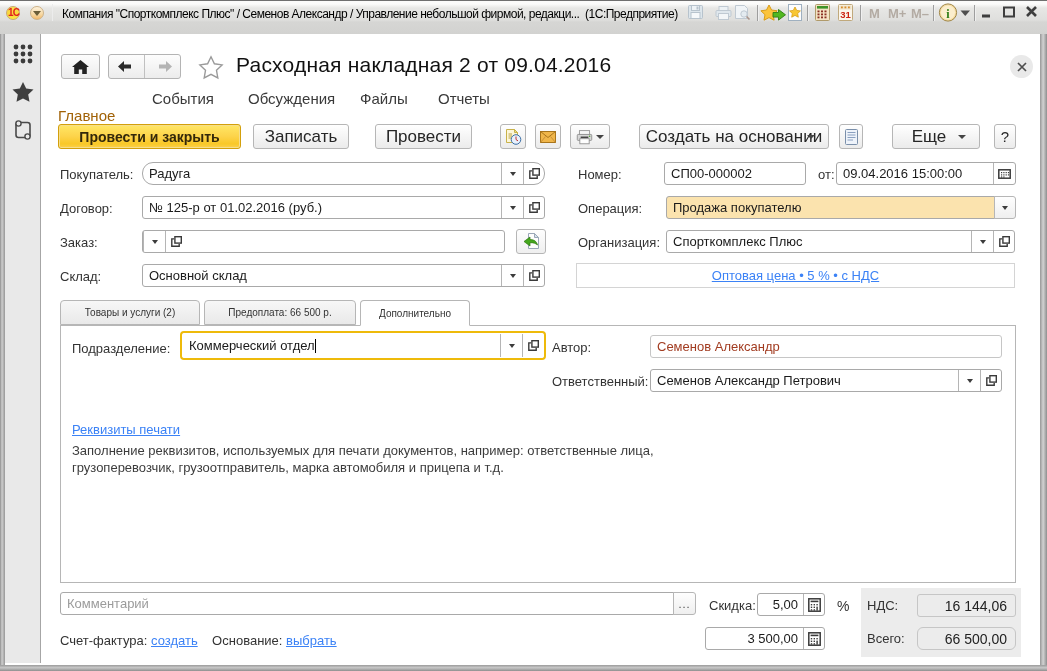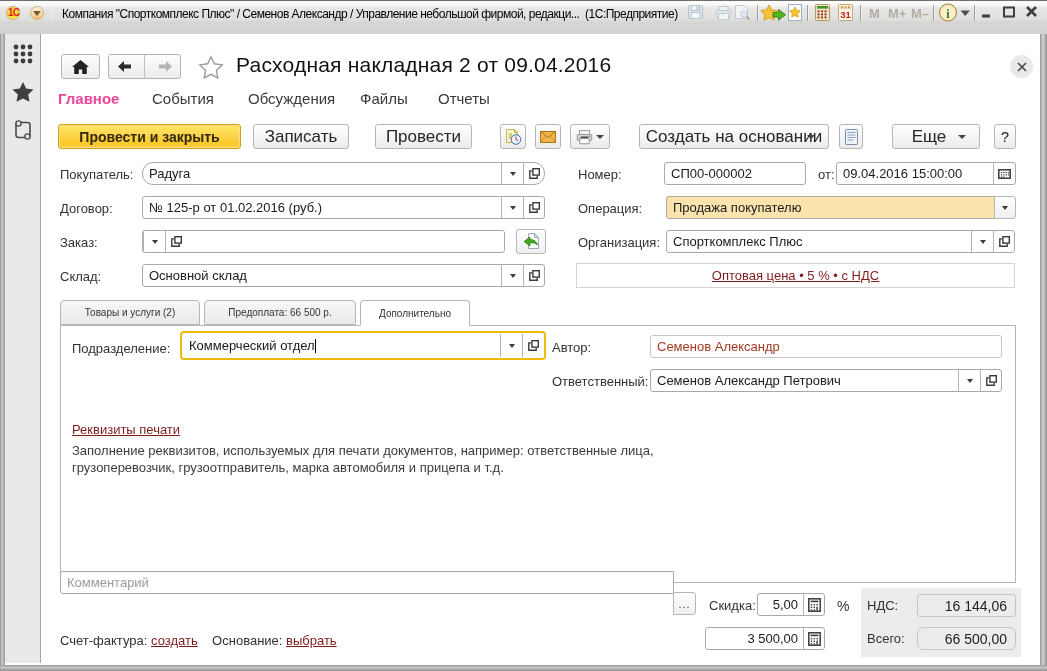--- a/index.html
+++ b/index.html
@@ -21,40 +21,40 @@
 #content { left:42px; top:34px; width:998px; height:629px; background:#fff; }
 
 .navbtn { background:linear-gradient(#fdfdfd,#ececec); border:1px solid #b4b4b4; border-radius:3px; }
 #homebtn { left:61px; top:54px; width:39px; height:25px; }
 #navarrows { left:108px; top:54px; width:73px; height:25px; }
 #navdiv { left:144px; top:55px; width:1px; height:23px; background:#c0c0c0; }
 #closex { left:1010px; top:55px; width:23px; height:23px; border-radius:50%; background:#e9e9e9; display:flex; align-items:center; justify-content:center; }
 #doctitle { left:236px; top:53px; font-size:21px; letter-spacing:0.2px; color:#111; }
 
 .sect { top:90px; font-size:15px; color:#3a3a3a; }
-.sect.act { color:#ec4899; font-weight:bold; }
+.sect.act { color:#a16207; font-weight:normal;margin-top:17px; }
 
 .btn { top:124px; height:25px; background:linear-gradient(#ffffff,#ebebeb); border:1px solid #b6b6b6; border-radius:3px; font-size:17px; color:#262626; display:flex; align-items:center; justify-content:center; }
 #btnmain { left:58px; top:124px; width:183px; height:25px; border:1px solid #d3a00c; border-radius:3px;
   background:linear-gradient(#ffe766,#fdd34a 50%,#f9c827 82%,#fbd14e); font-weight:bold; font-size:14px; color:#33280a;
   display:flex; align-items:center; justify-content:center; box-shadow:0 0 0 1px #f6de8c inset; }
 .arrow-d { width:0; height:0; border-left:4px solid transparent; border-right:4px solid transparent; border-top:4px solid #444; display:inline-block; }
 
 .lbl { font-size:13px; color:#333; white-space:nowrap; }
 .fld { background:#fff; border:1px solid #a9a9a9; border-radius:3px; font-size:13px; color:#1a1a1a; display:flex; align-items:center; padding-left:6px; white-space:nowrap; overflow:hidden; height:23px; }
 .combo { position:absolute; background:#fff; border:1px solid #a9a9a9; border-radius:3px; display:flex; align-items:stretch; height:23px; font-size:13px; color:#1a1a1a; }
 .ct { flex:1; display:flex; align-items:center; padding-left:6px; overflow:hidden; white-space:nowrap; }
 .cc { border-left:1px solid #b5b5b5; display:flex; align-items:center; justify-content:center; }
 .cc .arrow-d { border-left-width:3.5px; border-right-width:3.5px; border-top-color:#3c3c3c; }
 .openbtn { background:linear-gradient(#fefefe,#efefef); border:1px solid #b6b6b6; border-radius:3px; display:flex; align-items:center; justify-content:center; position:absolute; }
 
 .tab { top:300px; height:25px; border:1px solid #b6b6b6; border-radius:4px 4px 0 0; background:linear-gradient(#f7f7f7,#e9e9e9); font-size:10px; color:#333; display:flex; align-items:center; justify-content:center; }
 .tab.act { background:#fff; border-bottom:1px solid #fff; height:26px; z-index:3; }
 #tabpanel { left:60px; top:325px; width:956px; height:258px; border:1px solid #b6b6b6; background:#fff; }
-.link { color:#7f1d1d; text-decoration:underline; }
+.link { color:#3b82f6; text-decoration:underline; }
 
 #ndspanel { left:861px; top:588px; width:160px; height:69px; background:#ececec; }
 .ndsbox { left:917px; width:99px; height:23px; background:#ececec; border:1px solid #c6c6c6; border-radius:3px; font-size:14px; color:#222; display:flex; align-items:center; justify-content:flex-end; padding-right:8px; position:absolute; }
 </style>
 </head>
 <body>
 <div class="abs" id="titlebar"></div>
 
 <div class="abs" style="left:6px;top:6px;width:14px;height:14px;border-radius:50%;background:linear-gradient(#fbe14e,#f9d83a 55%,#fae943);border:1px solid #c9a96e;"></div>
 <div class="abs" style="left:6px;top:7px;width:15px;height:12px;font-size:10px;font-weight:bold;color:#e02020;text-align:center;line-height:12px;letter-spacing:-1px;">1С</div>
@@ -388,21 +388,21 @@
       <svg width="11" height="11" viewBox="0 0 11 11">
         <rect x="3.9" y="0.7" width="6.4" height="6.4" fill="none" stroke="#3a3a3a" stroke-width="1.4"></rect>
         <path d="M3 2.9 H0.8 V10.3 H8.2 V8.1" fill="none" stroke="#3a3a3a" stroke-width="1.4"></path>
       </svg>
     </span>
   </div>
 
 <div class="abs link" style="left:72px;top:422px;font-size:13px;">Реквизиты печати</div>
 <div class="abs" style="left:72px;top:442px;font-size:13px;color:#3c3c3c;line-height:17px;">Заполнение реквизитов, используемых для печати документов, например: ответственные лица,<br>грузоперевозчик, грузоотправитель, марка автомобиля и прицепа и т.д.</div>
 
-<div class="abs fld" style="left:60px;top:571px;width:614px;color:#9b9b9b;border-radius:3px 0 0 3px;">Комментарий</div>
+<div class="abs fld" style="left:60px;top:592px;width:614px;color:#9b9b9b;border-radius:3px 0 0 3px;">Комментарий</div>
 <div class="openbtn" style="left:673px;top:592px;width:23px;height:23px;border-radius:0 3px 3px 0;font-size:11px;color:#444;letter-spacing:1px;">...</div>
 <div class="abs lbl" style="left:709px;top:598px;">Скидка:</div>
 <div class="combo" style="left:757px;top:593px;width:68px;">
     <span class="ct" style="justify-content:flex-end;padding-right:5px;">5,00</span>
     <span class="cc" style="width:21px;">
       <svg width="13" height="14" viewBox="0 0 13 14">
         <rect x="0.8" y="0.8" width="11.4" height="12.4" fill="none" stroke="#3a3a3a" stroke-width="1.5"></rect>
         <rect x="2.6" y="2.6" width="7.8" height="1.6" fill="#3a3a3a"></rect>
         <g fill="#3a3a3a">
           <rect x="2.8" y="6" width="1.4" height="1.4"></rect>

